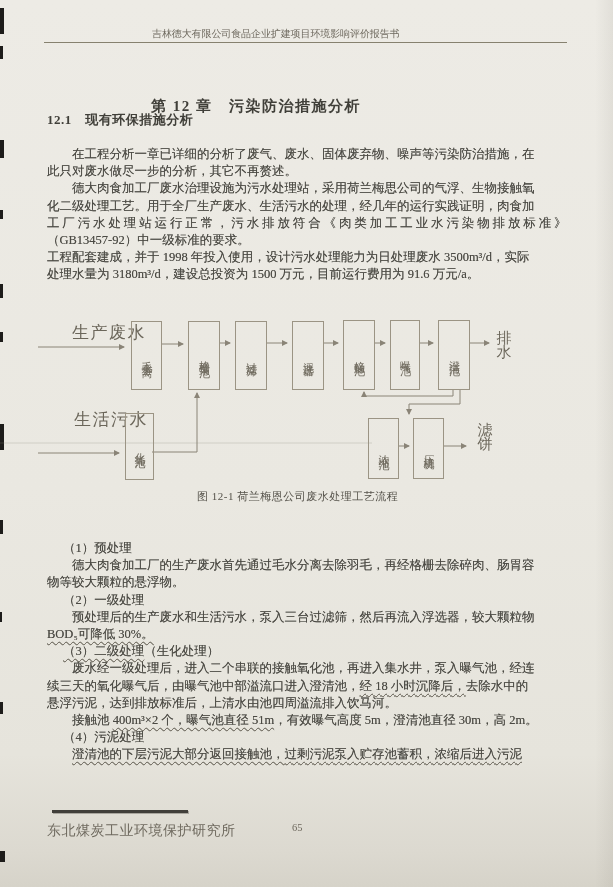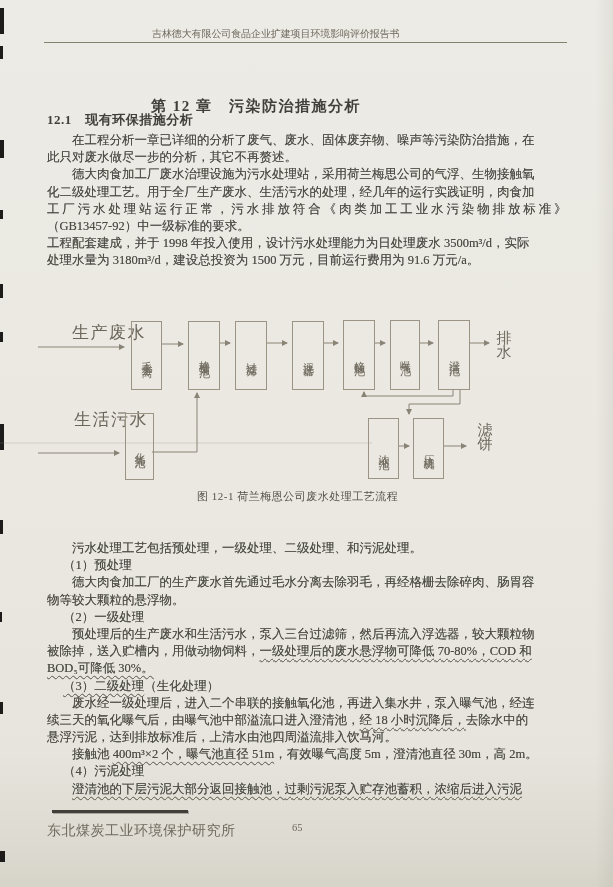--- a/index.html
+++ b/index.html
@@ -18,21 +18,21 @@
        font-size:10px;letter-spacing:-0.1px;color:#6e695e;}
   .hdr-rule{position:absolute;left:44px;top:42px;width:523px;height:1px;background:#86816f;}
 
   .chapter{position:absolute;left:0;top:67px;width:512px;text-align:center;white-space:nowrap;
        font-size:15px;font-weight:bold;letter-spacing:1.5px;color:#403f39;margin-top:30px;}
   .sec{position:absolute;left:47px;top:111px;white-space:nowrap;
        font-size:13px;font-weight:bold;letter-spacing:0.5px;color:#403f39;}
 
   .tblock{position:absolute;left:47px;width:520px;
        font-size:12.5px;color:#4b4a44;text-shadow:0 0 0.6px rgba(75,74,68,0.65);}
-  .tb1{top:132px;}
+  .tb1{top:146px;}
   .tb2{top:540px;}
   .line{height:17.2px;line-height:17.2px;white-space:nowrap;}
   .ind-para{text-indent:25px;}
   .ind-list{text-indent:16px;}
   .ind-none{text-indent:0;}
   .line-j{white-space:normal;text-align:justify;text-align-last:justify;letter-spacing:0.5px;}
   .u-wavy{text-decoration:underline;text-decoration-style:wavy;
           text-decoration-color:rgba(112,106,94,0.85);text-decoration-thickness:1px;
           text-underline-offset:2.5px;}
 
@@ -161,27 +161,25 @@
         <span class="vtxt">浓缩池</span>
       </div>
     <div class="fbox b10">
         <span class="vtxt">压滤机</span>
       </div>
 
     <div class="cap">图 12-1 荷兰梅恩公司废水处理工艺流程</div>
   </div>
 
   <div class="tblock tb2" id="tb2">
-      <div class="line ind-para"><span>污水处理工艺包括预处理，一级处理、二级处理、和污泥处理。</span></div>
       <div class="line ind-list"><span>（1）预处理</span></div>
       <div class="line ind-para"><span>德大肉食加工厂的生产废水首先通过毛水分离去除羽毛，再经格栅去除碎肉、肠胃容</span></div>
       <div class="line ind-none"><span>物等较大颗粒的悬浮物。</span></div>
       <div class="line ind-list"><span>（2）一级处理</span></div>
       <div class="line ind-para"><span>预处理后的生产废水和生活污水，泵入三台过滤筛，然后再流入浮选器，较大颗粒物</span></div>
-      <div class="line ind-none"><span>被除掉，送入贮槽内，用做动物饲料，</span><span class="u-wavy">一级处理后的废水悬浮物可降低 70-80%，COD 和</span></div>
       <div class="line ind-none"><span class="u-wavy">BOD₅可降低 30%。</span></div>
       <div class="line ind-list"><span class="u-wavy">（3）二级处理</span><span>（生化处理）</span></div>
       <div class="line ind-para"><span>废水经一级处理后，进入二个串联的接触氧化池，再进入集水井，泵入曝气池，经连</span></div>
       <div class="line ind-none"><span>续三天的氧化曝气后，由曝气池中部溢流口进入澄清池，</span><span class="u-wavy">经 18 小时沉降后，</span><span>去除水中的</span></div>
       <div class="line ind-none"><span>悬浮污泥，达到排放标准后，上清水由池四周溢流排入饮马河。</span></div>
       <div class="line ind-para"><span>接触池 </span><span class="u-wavy">400m³×2 个，曝气池直径 51m</span><span>，有效曝气高度 5m，澄清池直径 30m，高 2m。</span></div>
       <div class="line ind-list"><span>（4）污泥处理</span></div>
       <div class="line ind-para"><span class="u-wavy">澄清池的下层污泥大部分返回接触池，</span><span class="u-wavy">过剩污泥泵入贮存池蓄积，浓缩后进入污泥</span></div>
     </div>
 

